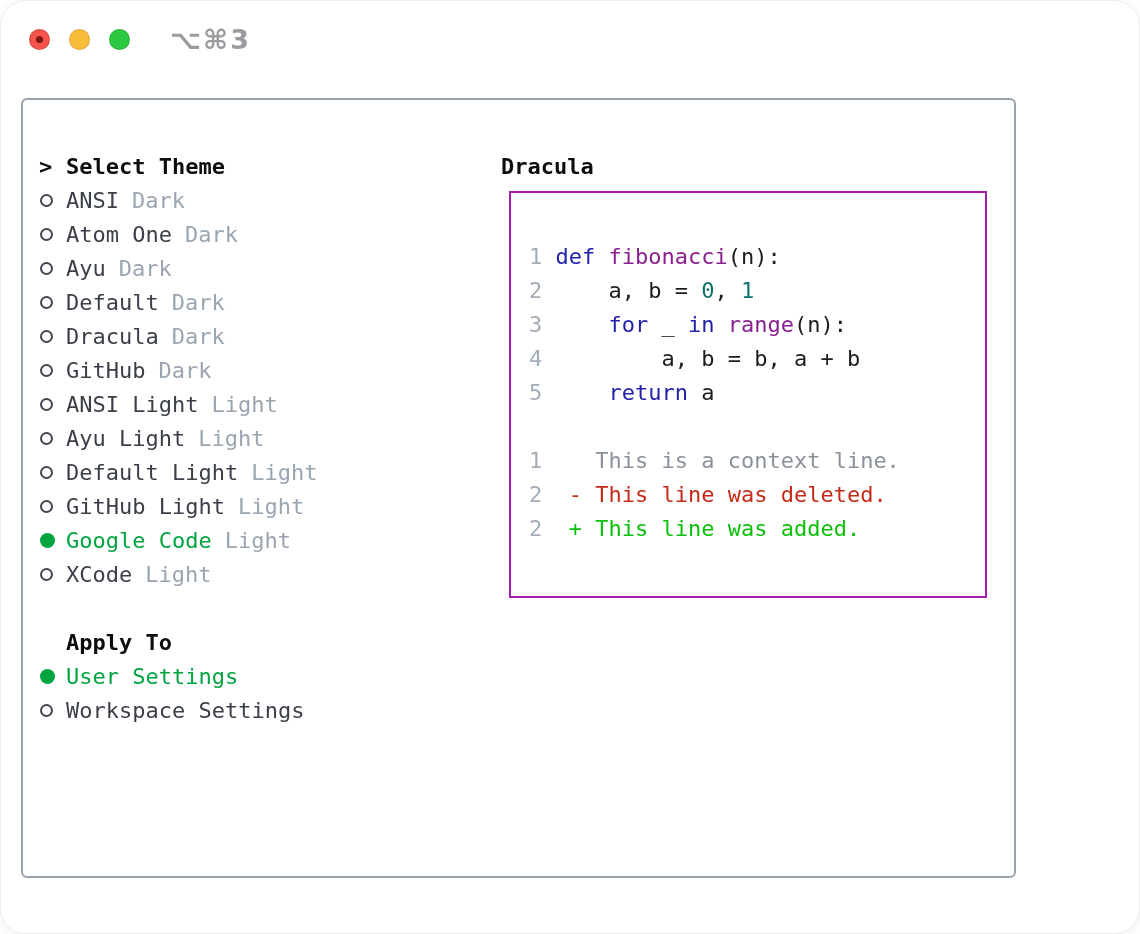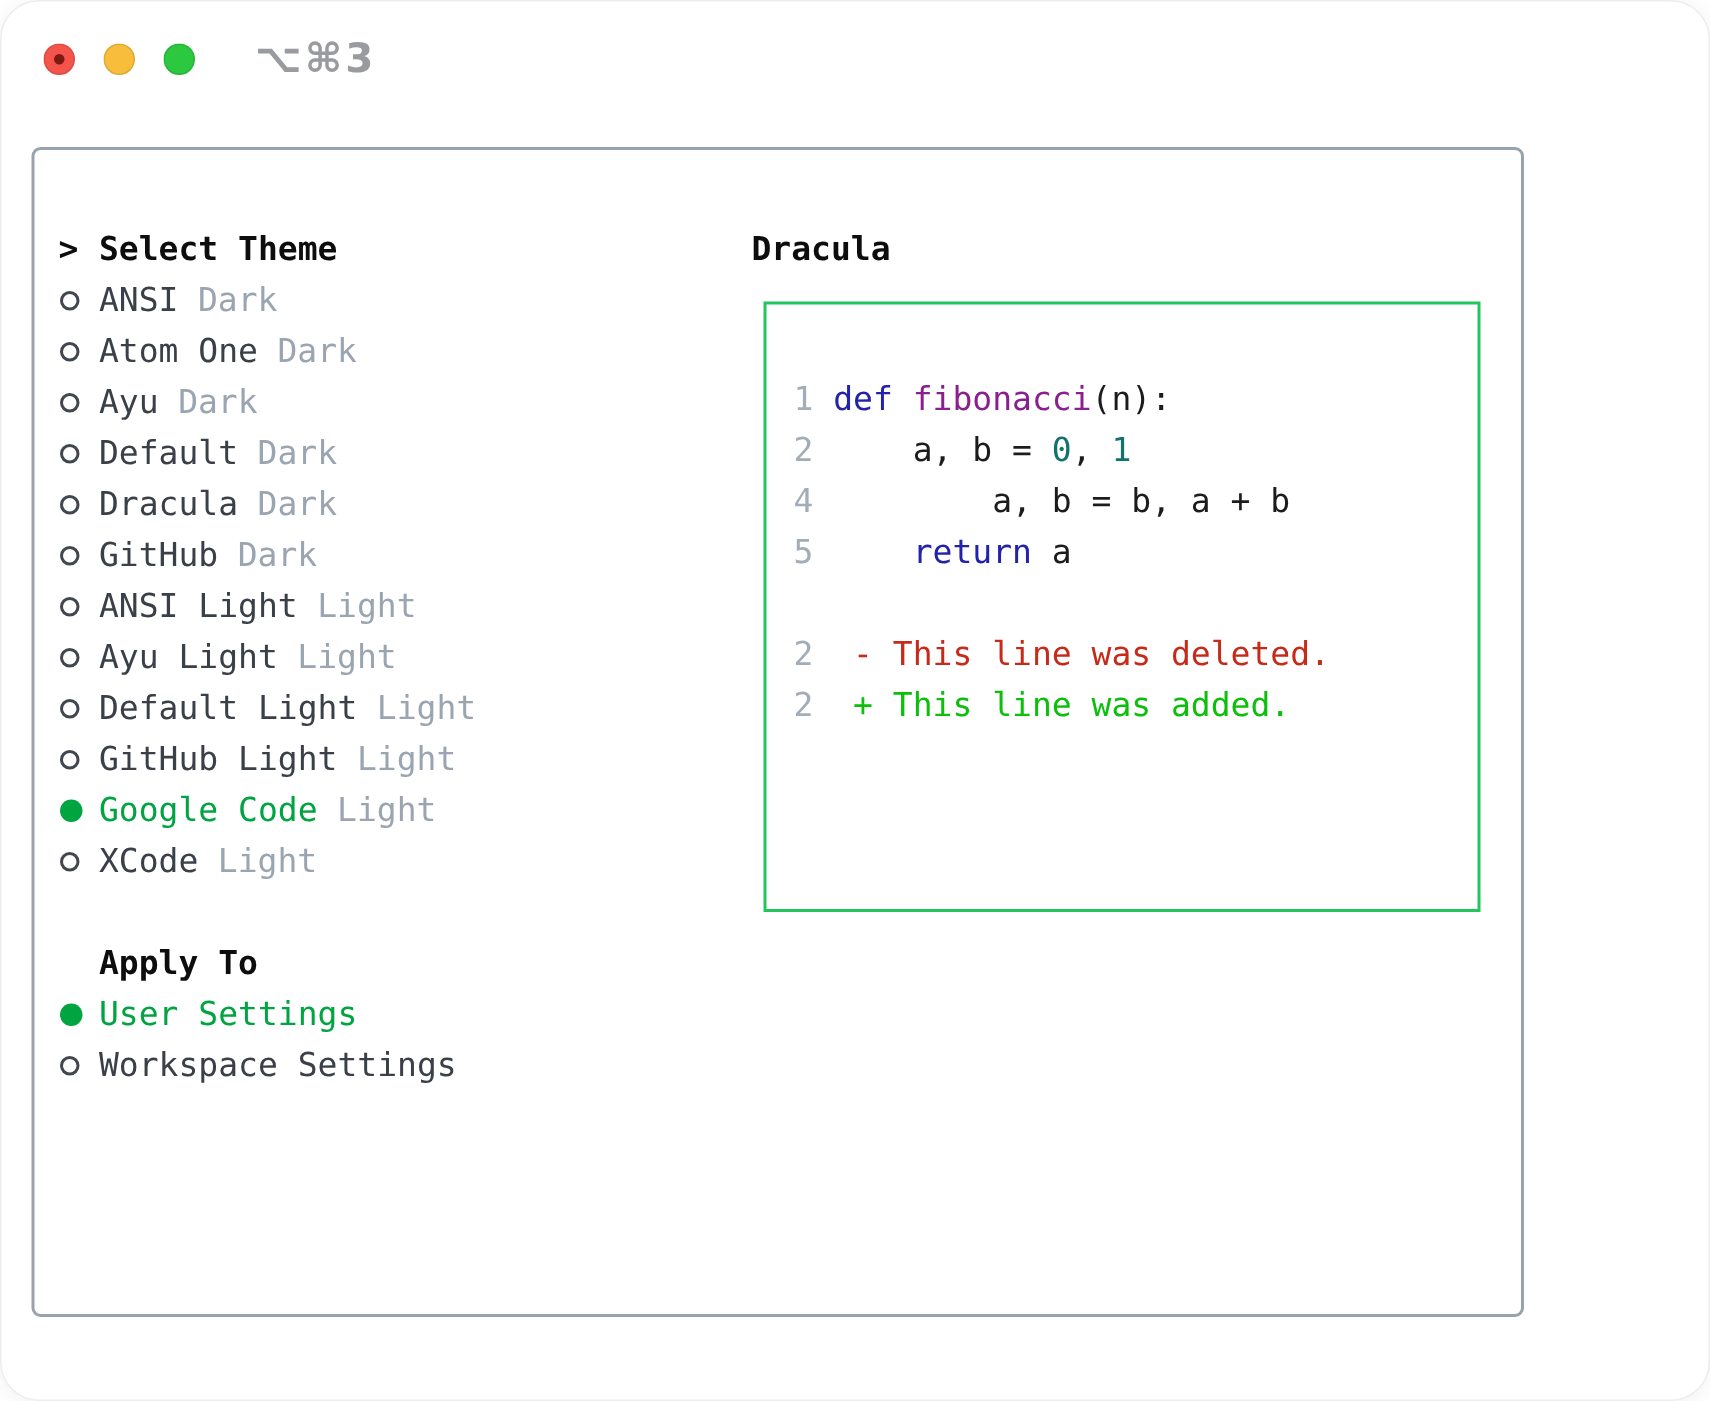--- a/index.html
+++ b/index.html
@@ -44,22 +44,22 @@
   .t-name.sel { color:var(--selected-green,#00a440); }
   .t-tag   { color:#9aa5b1; margin-left:13px; }
 
   .left-col { position:absolute; left:16px; top:49px; width:440px; }
 
   .hint { width:420px; line-height:34px; font-size:22px; color:#9aa5b1; white-space:pre-wrap; }
 
   
   .preview-label { position:absolute; left:478px; top:49px; }
   .preview-box {
-    position:absolute; left:486px; top:101px; width:478px; height:407px;
-    border:2px solid #22c55e; background:#ffffff;
+    position:absolute; left:486px; top:91px; width:478px; height:407px;
+    border:2px solid #a21caf; background:#ffffff;
     padding:47px 0 0 18px; overflow:hidden;
   }
   .pline { white-space:pre; line-height:34px; font-size:22px; color:var(--plain,#1c1c1c); }
   .c-linenum { color:var(--line-number,#a3adb8); }
   .c-keyword { color:var(--keyword,#2222aa); }
   .c-function{ color:var(--function,#8a1f8f); }
   .c-number  { color:var(--number,#11736b); }
   .c-plain   { color:var(--plain,#1c1c1c); }
   .d-context { color:var(--context,#8b919b); }
   .d-deleted { color:var(--deleted,#c62a18);margin-top:21px; }
@@ -205,24 +205,26 @@
     </div>
 
     <div class="preview-label row">
       <span class="h-label">Dracula</span>
     </div>
 
     <div class="preview-box">
       <div id="code-block">
           <div class="pline"><span class="c-linenum">1 </span><span class="c-keyword">def</span><span class="c-plain"> </span><span class="c-function">fibonacci</span><span class="c-plain">(n):</span></div>
           <div class="pline"><span class="c-linenum">2 </span><span class="c-plain">    a, b = </span><span class="c-number">0</span><span class="c-plain">, </span><span class="c-number">1</span></div>
+          <div class="pline"><span class="c-linenum">3 </span><span class="c-plain">    </span><span class="c-keyword">for</span><span class="c-plain"> _ </span><span class="c-keyword">in</span><span class="c-plain"> </span><span class="c-function">range</span><span class="c-plain">(n):</span></div>
           <div class="pline"><span class="c-linenum">4 </span><span class="c-plain">        a, b = b, a + b</span></div>
           <div class="pline"><span class="c-linenum">5 </span><span class="c-plain">    </span><span class="c-keyword">return</span><span class="c-plain"> a</span></div>
         </div>
       <div class="spacer"></div>
       <div id="diff-block">
+          <div class="pline"><span class="c-linenum">1</span><span class="d-context">    This is a context line.</span></div>
           <div class="pline"><span class="c-linenum">2</span><span class="d-deleted">  - This line was deleted.</span></div>
           <div class="pline"><span class="c-linenum">2</span><span class="d-added">  + This line was added.</span></div>
         </div>
     </div>
 
   </div>
 </div>
 
 </body></html>

